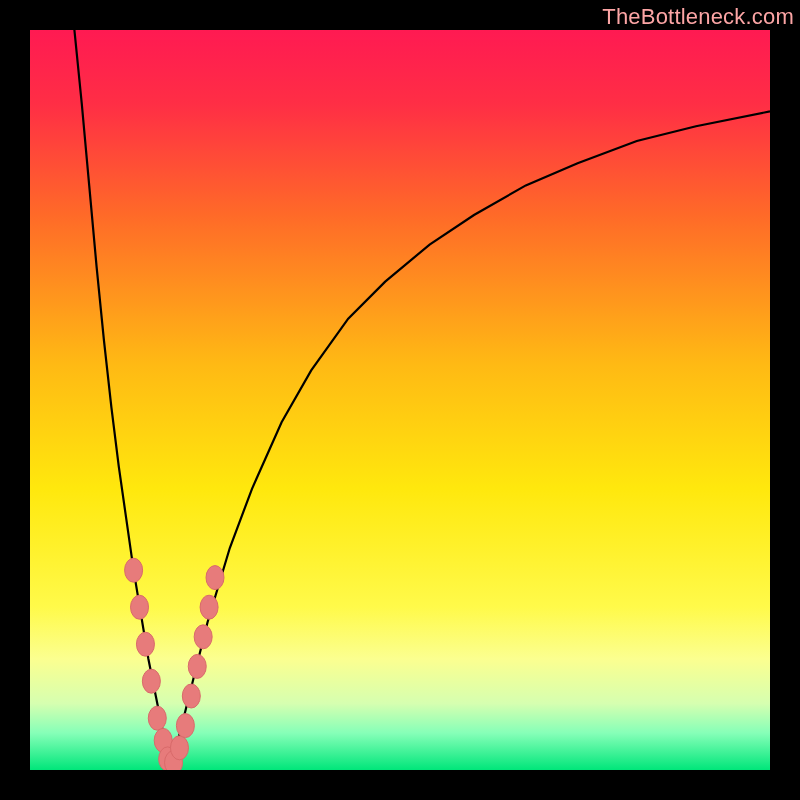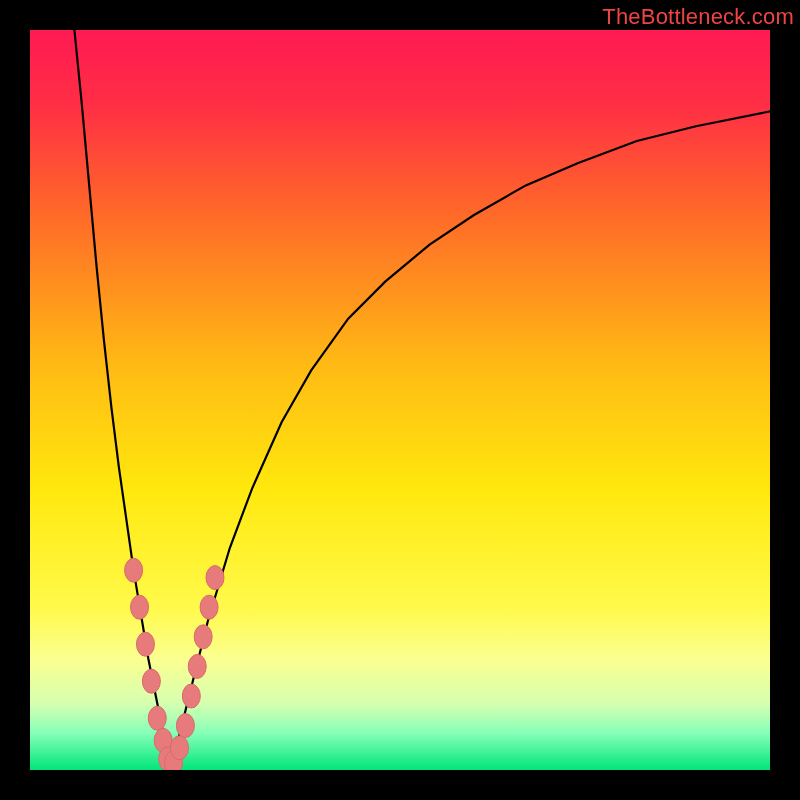--- a/index.html
+++ b/index.html
@@ -38,21 +38,21 @@
     position: absolute;
     left: 0;
     top: 0;
     width: 100%;
     height: 100%;
   }
   .watermark {
     position: absolute;
     top: 4px;
     right: 6px;
-    color: #ef4444;
+    color: #fca5a5;
     font-size: 22px;
     font-weight: 400;
     letter-spacing: 0.2px;
   }
 </style>
 </head>
 <body>
 
 <div class="frame">
 

